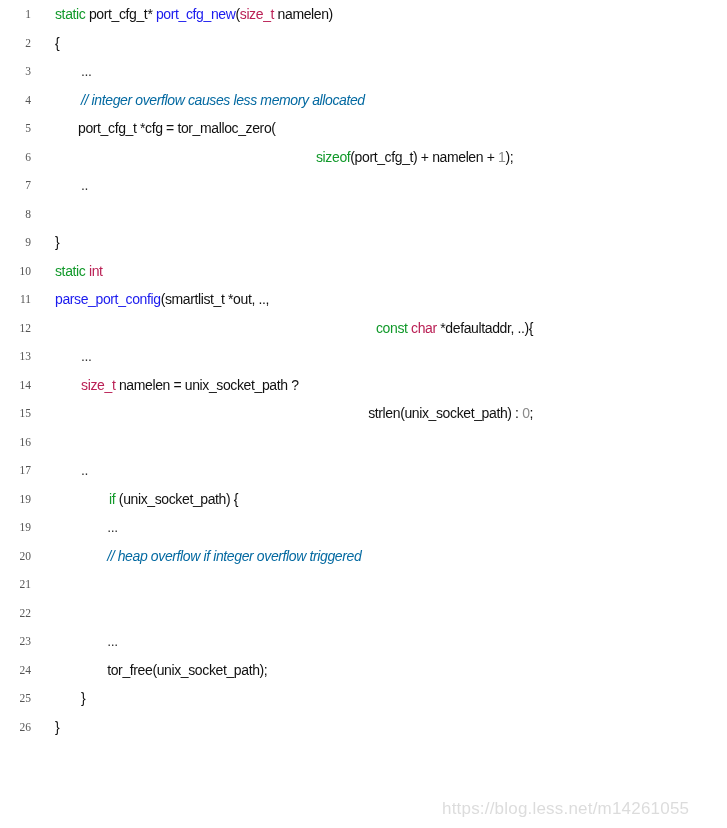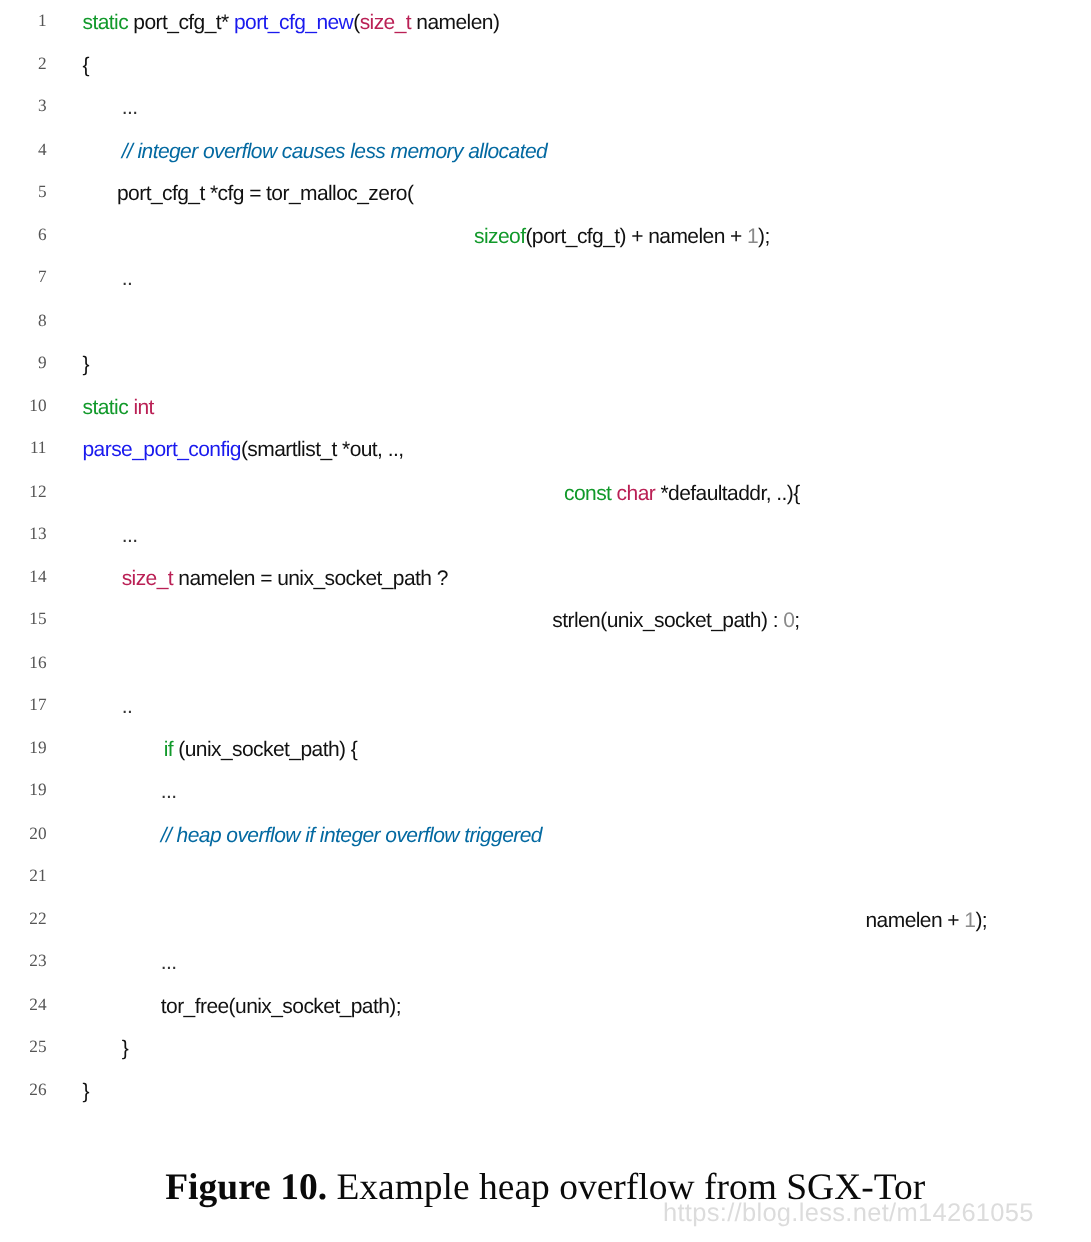--- a/index.html
+++ b/index.html
@@ -120,26 +120,23 @@
       <div class="code-line"><span class="line-number">12</span><span class="line-code" style="left: 376px;"><span class="tok-kw">const</span><span> </span><span class="tok-type">char</span><span> *defaultaddr, ..){</span></span></div>
       <div class="code-line"><span class="line-number">13</span><span class="line-code" style="left: 81.1px;"><span class="tok-dots">...</span></span></div>
       <div class="code-line"><span class="line-number">14</span><span class="line-code" style="left: 81.1px;"><span class="tok-type">size_t</span><span> namelen = unix_socket_path ?</span></span></div>
       <div class="code-line"><span class="line-number">15</span><span class="line-code" style="left: 368.2px;"><span>strlen(unix_socket_path) : </span><span class="tok-num">0</span><span>;</span></span></div>
       <div class="code-line"><span class="line-number">16</span></div>
       <div class="code-line"><span class="line-number">17</span><span class="line-code" style="left: 81.1px;"><span class="tok-dots">..</span></span></div>
       <div class="code-line"><span class="line-number">19</span><span class="line-code" style="left: 81.1px; margin-left: 28px;"><span class="tok-kw">if</span><span> (unix_socket_path) {</span></span></div>
       <div class="code-line"><span class="line-number">19</span><span class="line-code" style="left: 107.2px;"><span class="tok-dots">...</span></span></div>
       <div class="code-line"><span class="line-number">20</span><span class="line-code" style="left: 107.2px;"><span class="tok-cmt">// heap overflow if integer overflow triggered</span></span></div>
       <div class="code-line"><span class="line-number">21</span></div>
-      <div class="code-line"><span class="line-number">22</span><span class="line-code" style="left: 577px;"><span>namelen + </span><span class="tok-num">1</span><span>);</span></span></div>
+      <div class="code-line"><span class="line-number">22</span></div>
       <div class="code-line"><span class="line-number">23</span><span class="line-code" style="left: 107.2px;"><span class="tok-dots">...</span></span></div>
       <div class="code-line"><span class="line-number">24</span><span class="line-code" style="left: 107.2px;"><span>tor_free(unix_socket_path);</span></span></div>
       <div class="code-line"><span class="line-number">25</span><span class="line-code" style="left: 81.1px;"><span>}</span></span></div>
       <div class="code-line"><span class="line-number">26</span><span class="line-code" style="left: 55px;"><span>}</span></span></div>
     </div>
 
-  <div id="caption">
-    <span class="caption-label">Figure 10.</span><span> Example heap overflow from SGX-Tor</span>
-  </div>
 
   <div id="watermark">https://blog.less.net/m14261055</div>
 
 </div>
 
 </body></html>

